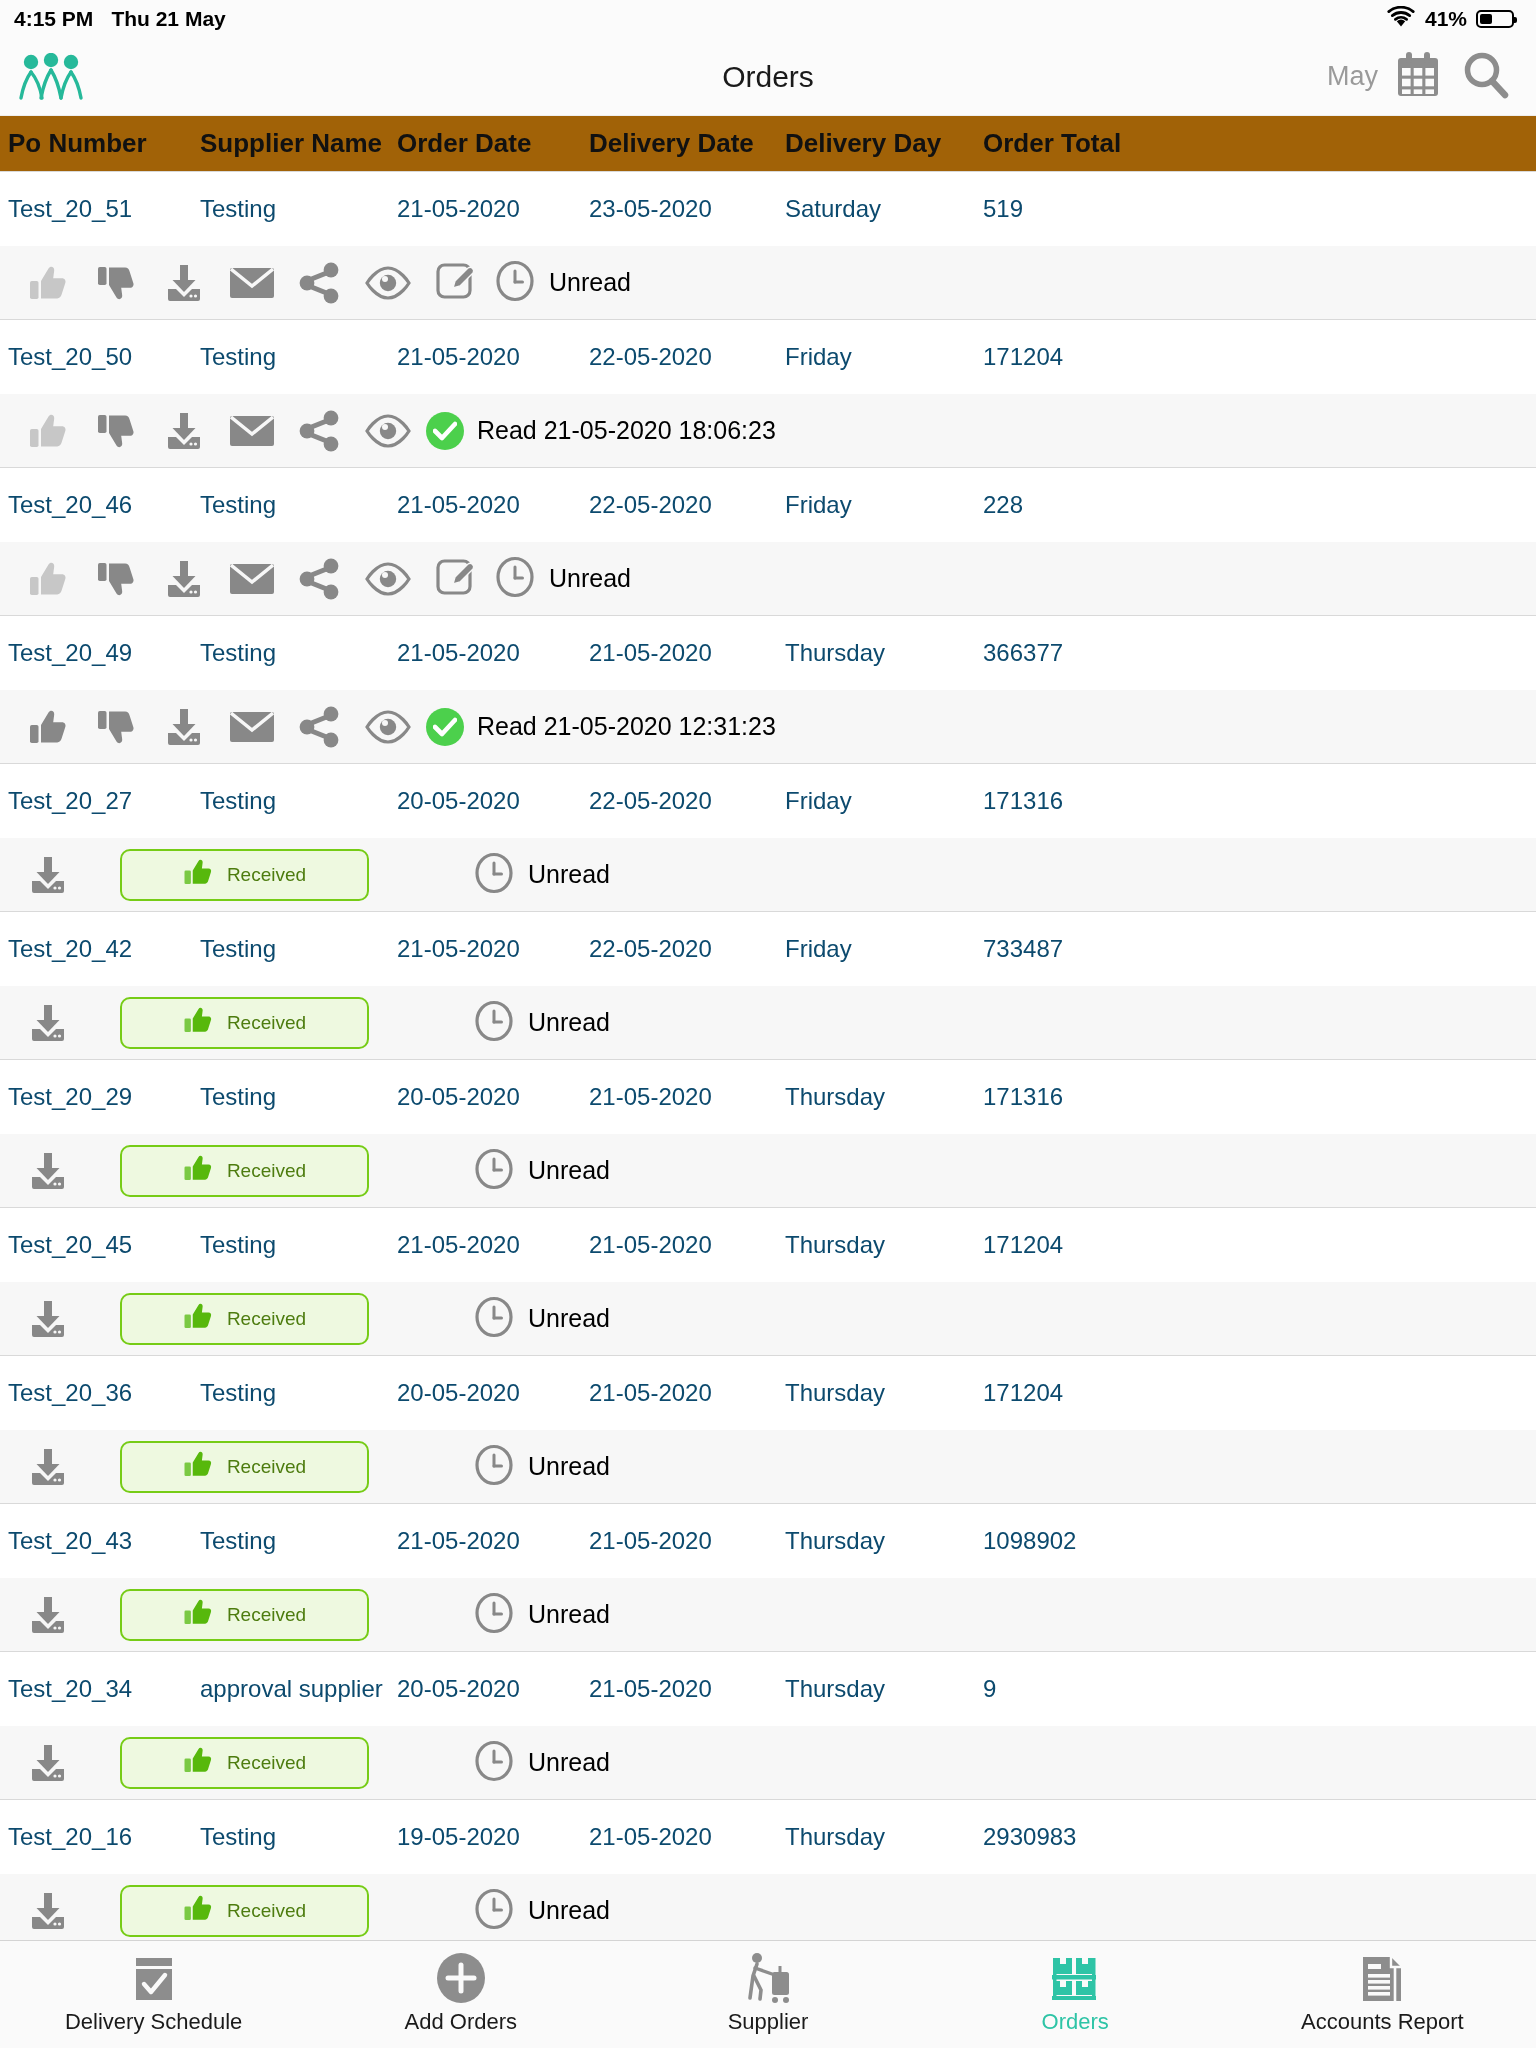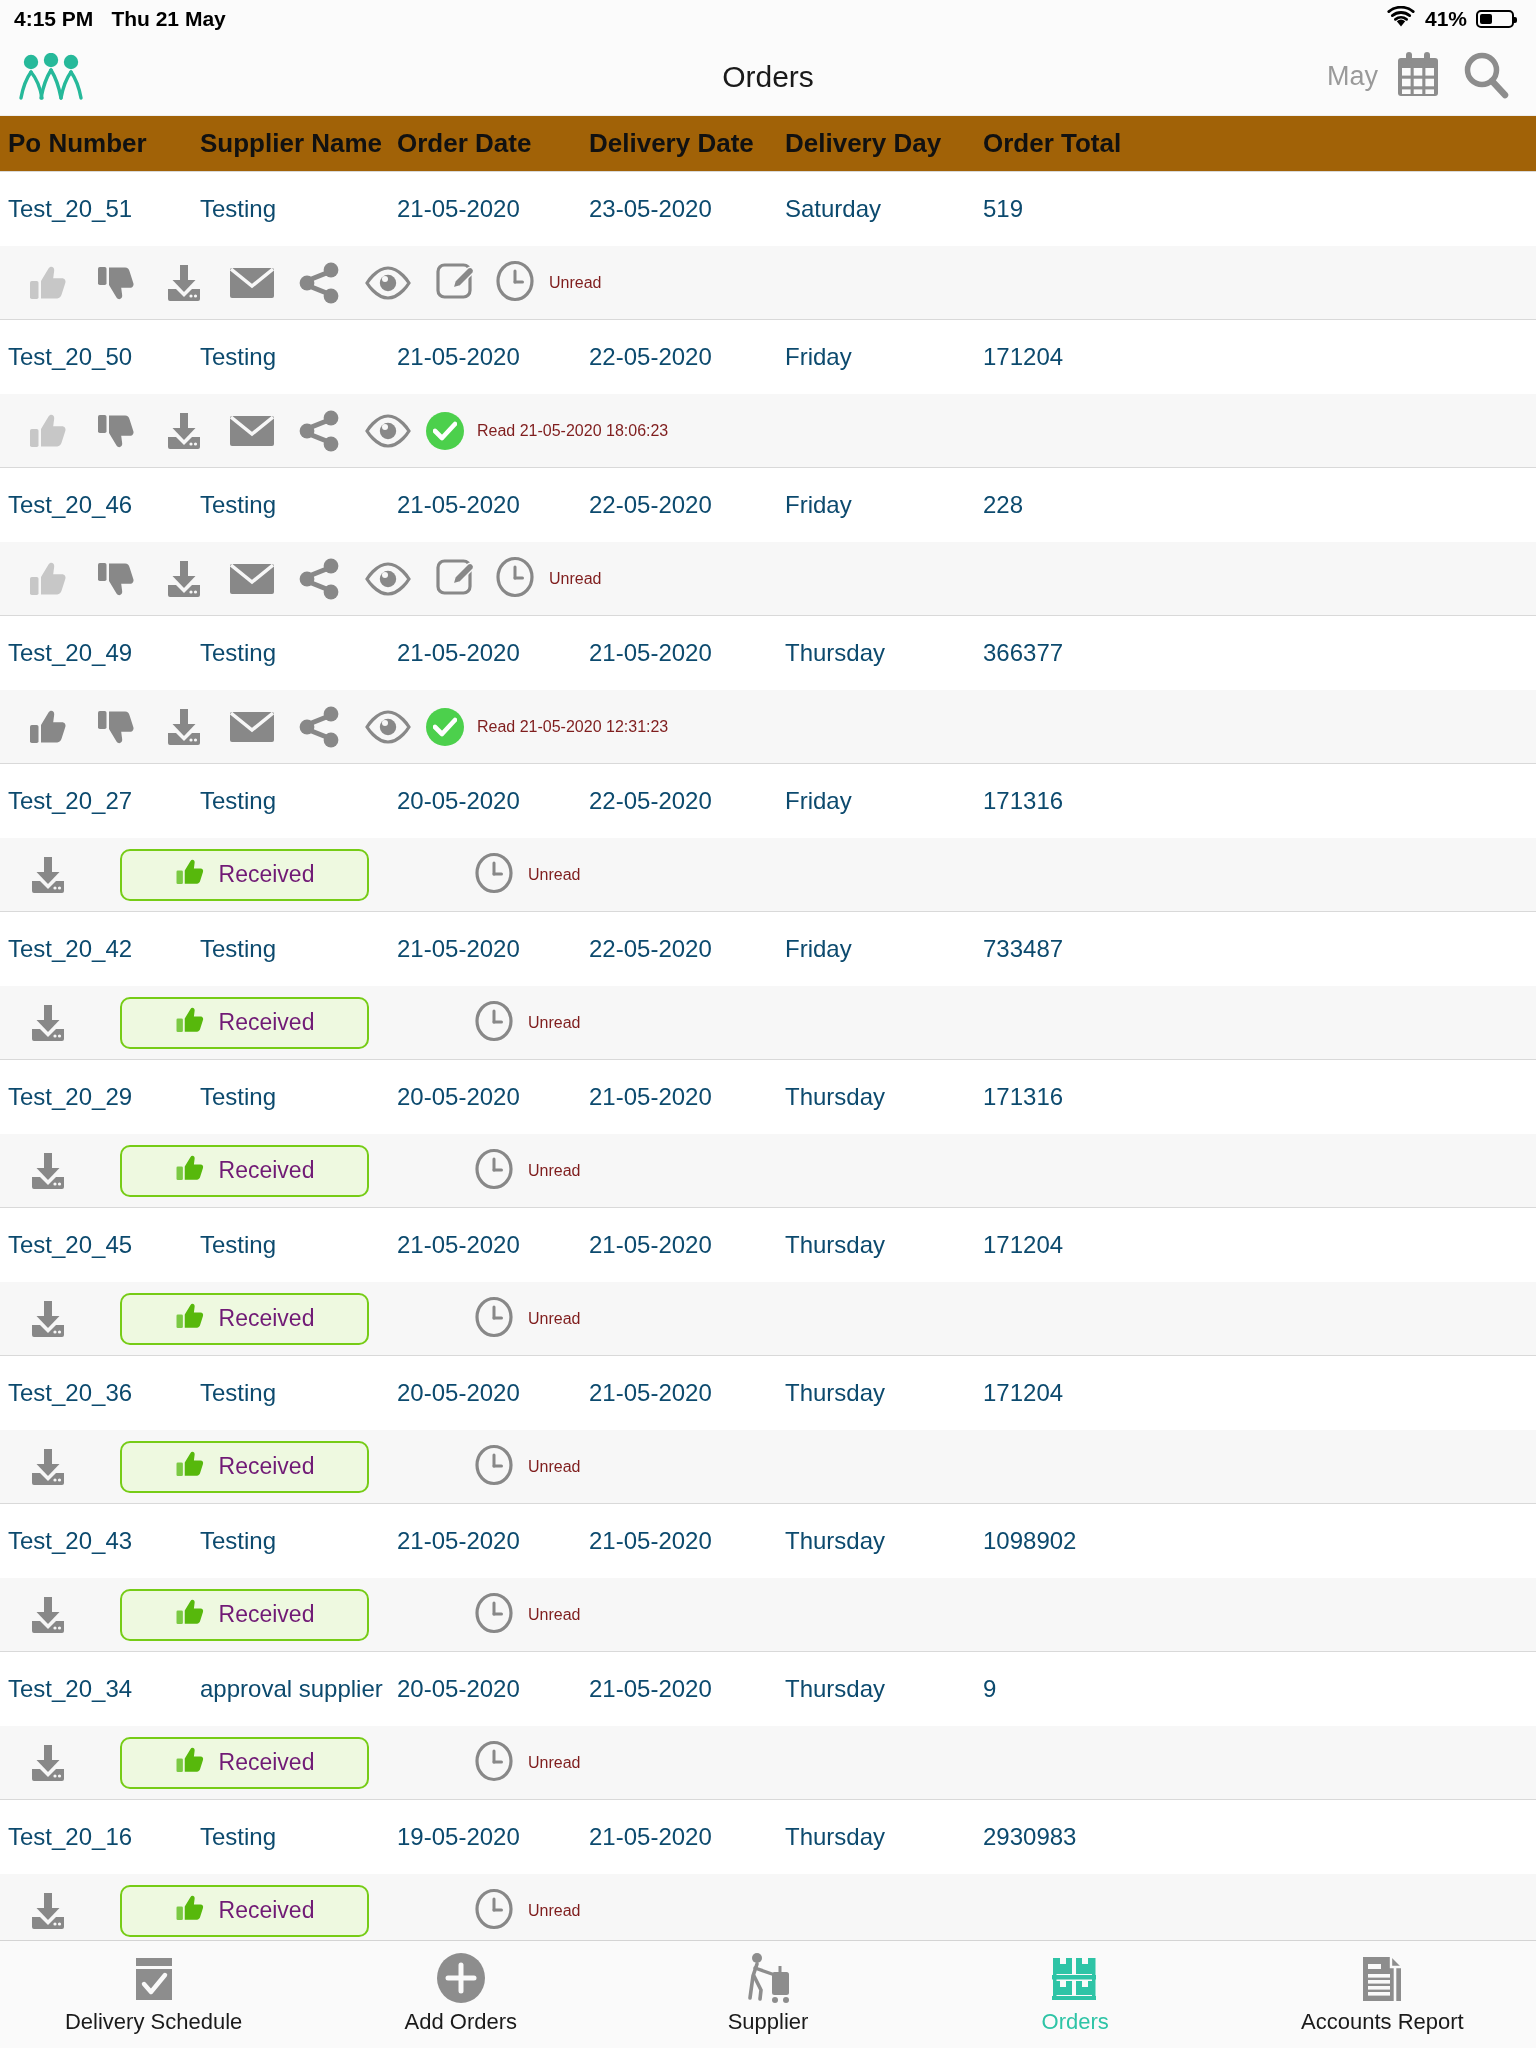--- a/index.html
+++ b/index.html
@@ -79,28 +79,28 @@
   }
 
   .icon-btn {
     width: 68px; height: 52px;
     display: flex; align-items: center; justify-content: center;
     flex: 0 0 68px;
   }
   .icon-btn svg { display: block; }
 
   .status-wrap { display: flex; align-items: center; gap: 13px; margin-left: 4px; }
-  .status-text { font-size: 16px; color: #7f1d1d; }
+  .status-text { font-size: 25px; color: #000000; }
 
   .received-btn {
     height: 52px; width: 249px;
     border: 2px solid #76cc16; border-radius: 10px;
     background: #eef9e0;
     display: flex; align-items: center; justify-content: center; gap: 14px;
-    color: #701a75; font-size: 23px;
+    color: #4d7c0f; font-size: 19px;
     margin-left: 38px;
   }
   .rec-spacer { width: 100px; flex: 0 0 100px; }
 
   .check-circle {
     width: 38px; height: 38px; border-radius: 50%;
     background: #4cd04c; display: flex; align-items: center; justify-content: center;
     flex: 0 0 38px;
   }
 

